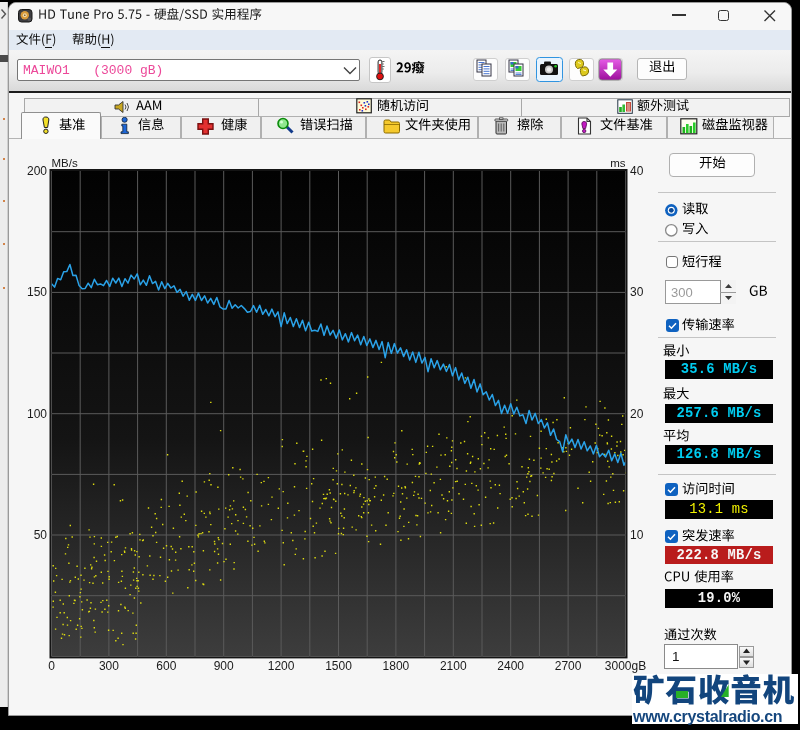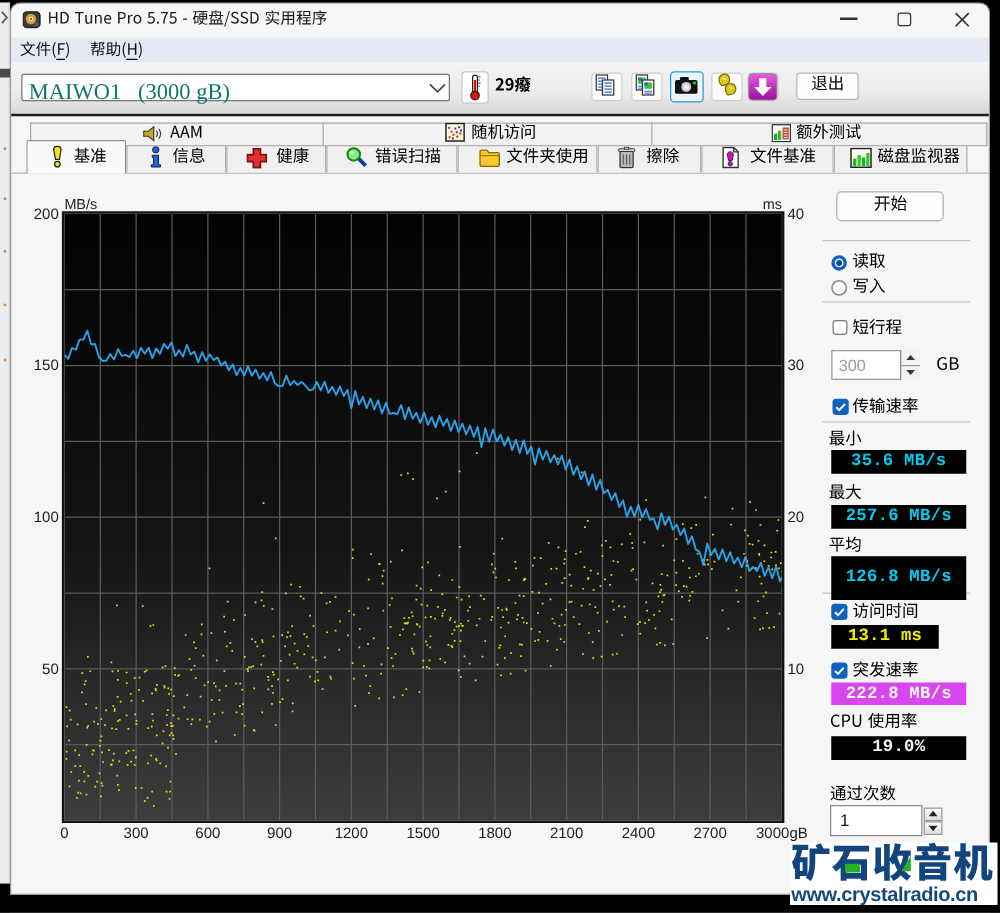--- a/index.html
+++ b/index.html
@@ -38,21 +38,21 @@
     <path transform="translate(0,9.8)" fill="#111" d="M5.3 -10.3C5.7 -9.7 6.1 -8.8 6.2 -8.3L7.2 -8.7C7.1 -9.2 6.6 -10.0 6.3 -10.6ZM0.6 -8.3V-7.4H2.6C3.3 -5.5 4.3 -3.8 5.6 -2.5C4.2 -1.4 2.5 -0.5 0.5 0.1C0.6 0.3 0.9 0.8 1.0 1.0C3.1 0.3 4.9 -0.6 6.3 -1.8C7.7 -0.6 9.4 0.4 11.4 0.9C11.6 0.7 11.9 0.2 12.1 0.1C10.1 -0.5 8.4 -1.3 7.0 -2.5C8.3 -3.8 9.2 -5.4 10.0 -7.4H11.9V-8.3ZM6.3 -3.2C5.1 -4.4 4.2 -5.8 3.6 -7.4H8.9C8.3 -5.7 7.4 -4.3 6.3 -3.2Z M16.5 -4.3V-3.4H20.1V1.0H21.0V-3.4H24.4V-4.3H21.0V-7.0H23.9V-7.9H21.0V-10.4H20.1V-7.9H18.4C18.5 -8.5 18.7 -9.1 18.8 -9.7L17.9 -9.9C17.6 -8.2 17.1 -6.6 16.4 -5.6C16.6 -5.5 17.0 -5.2 17.2 -5.1C17.5 -5.6 17.8 -6.3 18.1 -7.0H20.1V-4.3ZM15.8 -10.5C15.2 -8.6 14.1 -6.7 12.9 -5.5C13.1 -5.2 13.3 -4.8 13.4 -4.5C13.8 -5.0 14.2 -5.5 14.6 -6.0V1.0H15.5V-7.5C16.0 -8.3 16.4 -9.3 16.7 -10.2Z M28.0 2.5 28.7 2.1C27.6 0.4 27.1 -1.8 27.1 -3.9C27.1 -6.0 27.6 -8.1 28.7 -9.9L28.0 -10.2C26.8 -8.3 26.1 -6.3 26.1 -3.9C26.1 -1.4 26.8 0.6 28.0 2.5Z M30.5 0.0H31.6V-4.1H35.1V-5.1H31.6V-8.2H35.8V-9.2H30.5Z M37.4 2.5C38.5 0.6 39.2 -1.4 39.2 -3.9C39.2 -6.3 38.5 -8.3 37.4 -10.2L36.6 -9.9C37.7 -8.1 38.3 -6.0 38.3 -3.9C38.3 -1.8 37.7 0.4 36.6 2.1Z"></path>
   </svg>
 <div class="abs" style="left:45.2px;top:46.5px;width:6.9px;height:1px;background:#111"></div>
 <svg style="position:absolute;left:72.0px;top:33.5px;overflow:visible" width="43" height="15">
     <path transform="translate(0,9.8)" fill="#111" d="M3.4 -10.5V-9.5H0.8V-8.8H3.4V-7.8H1.1V-7.1H3.4V-6.8C3.4 -6.6 3.4 -6.4 3.3 -6.1H0.6V-5.4H3.0C2.6 -4.8 1.9 -4.2 0.9 -3.9C1.1 -3.7 1.4 -3.4 1.5 -3.2C2.9 -3.8 3.6 -4.6 4.0 -5.4H6.8V-6.1H4.3C4.4 -6.4 4.4 -6.6 4.4 -6.8V-7.1H6.4V-7.8H4.4V-8.8H6.7V-9.5H4.4V-10.5ZM7.3 -10.0V-3.8H8.2V-9.2H10.3C10.0 -8.6 9.6 -8.0 9.2 -7.5C10.3 -6.8 10.7 -6.3 10.7 -5.8C10.7 -5.6 10.6 -5.4 10.4 -5.3C10.2 -5.2 10.0 -5.2 9.9 -5.2C9.5 -5.2 9.0 -5.2 8.5 -5.2C8.7 -5.0 8.8 -4.7 8.8 -4.4C9.3 -4.4 9.8 -4.4 10.2 -4.4C10.5 -4.5 10.8 -4.5 11.0 -4.6C11.4 -4.9 11.6 -5.2 11.6 -5.8C11.6 -6.3 11.2 -6.9 10.2 -7.6C10.7 -8.2 11.2 -9.0 11.7 -9.6L11.1 -10.0L10.9 -10.0ZM1.9 -3.3V0.3H2.8V-2.4H5.7V1.0H6.7V-2.4H9.9V-0.7C9.9 -0.6 9.8 -0.5 9.6 -0.5C9.4 -0.5 8.7 -0.5 7.9 -0.5C8.0 -0.3 8.1 0.1 8.2 0.3C9.2 0.3 9.9 0.3 10.3 0.2C10.7 0.0 10.8 -0.2 10.8 -0.7V-3.3H6.7V-4.3H5.7V-3.3Z M20.4 -10.5C20.4 -9.5 20.4 -8.6 20.4 -7.7H18.3V-6.8H20.4C20.2 -3.8 19.5 -1.2 17.1 0.3C17.4 0.5 17.7 0.8 17.8 1.0C20.4 -0.7 21.1 -3.5 21.2 -6.8H23.2C23.1 -2.2 23.0 -0.5 22.6 -0.1C22.5 0.0 22.4 0.1 22.2 0.1C21.9 0.1 21.2 0.0 20.5 -0.0C20.7 0.2 20.8 0.6 20.8 0.9C21.5 0.9 22.2 0.9 22.6 0.9C23.0 0.9 23.2 0.8 23.5 0.4C23.9 -0.1 24.0 -1.9 24.1 -7.2C24.1 -7.3 24.1 -7.7 24.1 -7.7H21.3C21.3 -8.6 21.3 -9.5 21.3 -10.5ZM12.9 -1.2 13.1 -0.2C14.6 -0.6 16.7 -1.1 18.7 -1.5L18.6 -2.4L17.9 -2.2V-9.9H13.8V-1.4ZM14.7 -1.5V-3.7H17.0V-2.0ZM14.7 -6.4H17.0V-4.5H14.7ZM14.7 -7.2V-9.0H17.0V-7.2Z M28.0 2.5 28.7 2.1C27.6 0.4 27.1 -1.8 27.1 -3.9C27.1 -6.0 27.6 -8.1 28.7 -9.9L28.0 -10.2C26.8 -8.3 26.1 -6.3 26.1 -3.9C26.1 -1.4 26.8 0.6 28.0 2.5Z M30.5 0.0H31.6V-4.3H35.9V0.0H37.1V-9.2H35.9V-5.3H31.6V-9.2H30.5Z M39.6 2.5C40.7 0.6 41.4 -1.4 41.4 -3.9C41.4 -6.3 40.7 -8.3 39.6 -10.2L38.9 -9.9C39.9 -8.1 40.5 -6.0 40.5 -3.9C40.5 -1.8 39.9 0.4 38.9 2.1Z"></path>
   </svg>
 <div class="abs" style="left:101.2px;top:46.5px;width:9.1px;height:1px;background:#111"></div>
 <div class="abs" style="left:9px;top:49.5px;width:782px;height:41.5px;background:linear-gradient(#f4f4f4,#ececec 55%,#d9d9d9)"></div>
 <div class="abs" style="left:9px;top:91px;width:782px;height:1.6px;background:#1c1c1c"></div>
 <div class="abs" style="left:17px;top:59px;width:343px;height:22px;background:#fff;border:1px solid #767676;border-radius:2px"></div>
-<div class="abs" style="left:23px;top:63px;font-family:Liberation Serif, serif;font-size:18px;color:#0f766e">MAIWO1&nbsp;&nbsp;&nbsp;(3000 gB)</div>
+<div class="abs" style="left:23px;top:63px;font-family:Liberation Mono, monospace;font-size:13px;color:#ec4899">MAIWO1&nbsp;&nbsp;&nbsp;(3000 gB)</div>
 <svg class="abs" style="left:342px;top:65px" width="16" height="12">
     <path d="M2 2.5 L8 8.5 L14 2.5" stroke="#444" stroke-width="1.4" fill="none"></path>
   </svg>
 <div class="abs" style="left:369px;top:57px;width:22px;height:26px;background:#fff;border:1px solid #c6c6c6;border-radius:3px"></div>
 <svg class="abs" style="left:372px;top:58px" width="16" height="24">
 <rect x="6.1" y="2" width="3.8" height="14" rx="1.9" fill="#fff" stroke="#222" stroke-width="1"></rect>
 <rect x="7.1" y="6" width="1.8" height="10" fill="#e01010"></rect>
 <circle cx="8" cy="18.4" r="3.4" fill="#e01010" stroke="#222" stroke-width="1"></circle>
 <path d="M10.3 3.5h2.2 M10.3 6h1.5 M10.3 8.5h2.2 M10.3 11h1.5" stroke="#444" stroke-width="0.8"></path>
   </svg>
@@ -315,37 +315,37 @@
     <path transform="translate(0,10.3)" fill="#000" d="M3.3 -8.4H9.9V-7.4H3.3ZM3.3 -10.0H9.9V-9.0H3.3ZM2.3 -10.7V-6.7H10.9V-10.7ZM5.2 -5.2V-4.3H2.8V-5.2ZM0.6 -0.6 0.7 0.3 5.2 -0.2V1.1H6.2V-0.3L6.9 -0.4V-1.2L6.2 -1.2V-5.2H12.5V-6.0H0.6V-5.2H1.9V-0.7ZM6.7 -4.4V-3.5H7.5L7.2 -3.5C7.6 -2.5 8.2 -1.6 8.9 -0.9C8.1 -0.4 7.3 0.0 6.5 0.3C6.7 0.5 6.9 0.8 7.0 1.0C7.9 0.7 8.7 0.3 9.5 -0.3C10.2 0.3 11.1 0.7 12.1 1.0C12.3 0.8 12.5 0.4 12.7 0.2C11.8 0.0 10.9 -0.4 10.2 -0.9C11.0 -1.8 11.7 -2.8 12.1 -4.1L11.6 -4.4L11.4 -4.4ZM8.1 -3.5H11.0C10.6 -2.8 10.1 -2.1 9.5 -1.5C8.9 -2.1 8.4 -2.8 8.1 -3.5ZM5.2 -3.6V-2.6H2.8V-3.6ZM5.2 -1.9V-1.1L2.8 -0.8V-1.9Z M19.3 -10.9V-0.3C19.3 -0.1 19.2 0.0 19.0 0.0C18.7 0.1 17.7 0.1 16.8 0.0C16.9 0.3 17.1 0.8 17.2 1.1C18.4 1.1 19.2 1.0 19.7 0.9C20.2 0.7 20.4 0.4 20.4 -0.3V-10.9ZM22.5 -7.5C23.6 -5.6 24.7 -3.2 25.0 -1.6L26.1 -2.0C25.7 -3.6 24.6 -6.0 23.5 -7.9ZM15.9 -7.8C15.5 -6.0 14.8 -3.7 13.6 -2.3C13.9 -2.2 14.3 -2.0 14.6 -1.8C15.8 -3.3 16.5 -5.7 17.0 -7.6Z"></path>
   </svg>
 <div class="abs" style="left:665px;top:360px;width:108px;height:19px;background:#000;display:flex;align-items:center;justify-content:center;font-family:'Liberation Mono',monospace;font-weight:bold;font-size:13.8px;letter-spacing:0.2px;color:#00ccf0">35.6 MB/s</div>
 <svg style="position:absolute;left:663.0px;top:388.3px;overflow:visible" width="26" height="16">
     <path transform="translate(0,10.3)" fill="#000" d="M3.3 -8.4H9.9V-7.4H3.3ZM3.3 -10.0H9.9V-9.0H3.3ZM2.3 -10.7V-6.7H10.9V-10.7ZM5.2 -5.2V-4.3H2.8V-5.2ZM0.6 -0.6 0.7 0.3 5.2 -0.2V1.1H6.2V-0.3L6.9 -0.4V-1.2L6.2 -1.2V-5.2H12.5V-6.0H0.6V-5.2H1.9V-0.7ZM6.7 -4.4V-3.5H7.5L7.2 -3.5C7.6 -2.5 8.2 -1.6 8.9 -0.9C8.1 -0.4 7.3 0.0 6.5 0.3C6.7 0.5 6.9 0.8 7.0 1.0C7.9 0.7 8.7 0.3 9.5 -0.3C10.2 0.3 11.1 0.7 12.1 1.0C12.3 0.8 12.5 0.4 12.7 0.2C11.8 0.0 10.9 -0.4 10.2 -0.9C11.0 -1.8 11.7 -2.8 12.1 -4.1L11.6 -4.4L11.4 -4.4ZM8.1 -3.5H11.0C10.6 -2.8 10.1 -2.1 9.5 -1.5C8.9 -2.1 8.4 -2.8 8.1 -3.5ZM5.2 -3.6V-2.6H2.8V-3.6ZM5.2 -1.9V-1.1L2.8 -0.8V-1.9Z M19.3 -11.1C19.3 -10.0 19.3 -8.7 19.1 -7.3H14.0V-6.3H18.9C18.4 -3.8 17.1 -1.2 13.8 0.2C14.0 0.4 14.4 0.8 14.5 1.0C17.7 -0.4 19.2 -3.0 19.8 -5.5C20.8 -2.5 22.5 -0.2 25.1 1.0C25.3 0.7 25.6 0.3 25.8 0.1C23.3 -1.0 21.6 -3.4 20.6 -6.3H25.6V-7.3H20.1C20.3 -8.7 20.3 -10.0 20.4 -11.1Z"></path>
   </svg>
 <div class="abs" style="left:665px;top:403.5px;width:108px;height:19px;background:#000;display:flex;align-items:center;justify-content:center;font-family:'Liberation Mono',monospace;font-weight:bold;font-size:13.8px;letter-spacing:0.2px;color:#00ccf0">257.6 MB/s</div>
 <svg style="position:absolute;left:663.0px;top:429.5px;overflow:visible" width="26" height="16">
     <path transform="translate(0,10.3)" fill="#000" d="M2.3 -8.3C2.8 -7.3 3.3 -6.1 3.5 -5.3L4.4 -5.6C4.3 -6.4 3.7 -7.6 3.2 -8.6ZM10.0 -8.6C9.6 -7.7 9.0 -6.3 8.5 -5.5L9.4 -5.2C9.9 -6.0 10.5 -7.3 11.0 -8.4ZM0.7 -4.6V-3.6H6.1V1.0H7.1V-3.6H12.5V-4.6H7.1V-9.2H11.8V-10.2H1.4V-9.2H6.1V-4.6Z M19.6 -6.1C20.4 -5.4 21.4 -4.5 22.0 -3.9L22.6 -4.6C22.1 -5.1 21.1 -6.0 20.2 -6.7ZM18.5 -1.6 18.9 -0.6C20.3 -1.4 22.1 -2.4 23.8 -3.3L23.6 -4.1C21.8 -3.2 19.8 -2.2 18.5 -1.6ZM20.7 -11.1C20.1 -9.4 19.1 -7.7 17.9 -6.6C18.1 -6.4 18.4 -6.0 18.6 -5.8C19.2 -6.4 19.8 -7.2 20.3 -8.1H24.5C24.4 -2.6 24.2 -0.5 23.8 -0.1C23.6 0.1 23.5 0.2 23.2 0.2C22.8 0.2 22.0 0.2 21.1 0.1C21.2 0.3 21.3 0.7 21.4 1.0C22.2 1.1 23.0 1.1 23.5 1.0C24.0 1.0 24.3 0.9 24.6 0.5C25.1 -0.2 25.3 -2.3 25.5 -8.4C25.5 -8.6 25.5 -9.0 25.5 -9.0H20.8C21.1 -9.6 21.4 -10.2 21.6 -10.8ZM13.7 -1.6 14.0 -0.6C15.3 -1.3 16.9 -2.1 18.5 -2.9L18.2 -3.7L16.4 -2.9V-7.0H18.0V-7.9H16.4V-10.9H15.4V-7.9H13.8V-7.0H15.4V-2.4C14.8 -2.1 14.2 -1.8 13.7 -1.6Z"></path>
   </svg>
-<div class="abs" style="left:665px;top:445px;width:108px;height:35px;background:#000;display:flex;align-items:center;justify-content:center;font-family:'Liberation Mono',monospace;font-weight:bold;font-size:13.8px;letter-spacing:0.2px;color:#00ccf0">126.8 MB/s</div>
+<div class="abs" style="left:665px;top:445px;width:108px;height:19px;background:#000;display:flex;align-items:center;justify-content:center;font-family:'Liberation Mono',monospace;font-weight:bold;font-size:13.8px;letter-spacing:0.2px;color:#00ccf0">126.8 MB/s</div>
 <div class="abs" style="left:665px;top:483px;width:13px;height:13px;background:#0f62c0;border-radius:3px"></div>
 <svg class="abs" style="left:665px;top:483px" width="13" height="13">
     <path d="M3 6.8 L5.4 9.2 L10 4.2" stroke="#fff" stroke-width="1.5" fill="none"></path>
   </svg>
 <svg style="position:absolute;left:681.5px;top:483.0px;overflow:visible" width="53" height="16">
     <path transform="translate(0,10.3)" fill="#000" d="M7.8 -10.8C8.1 -10.2 8.3 -9.3 8.4 -8.8L9.4 -9.1C9.3 -9.6 9.0 -10.4 8.8 -11.1ZM1.7 -10.3C2.3 -9.6 3.1 -8.8 3.5 -8.3L4.2 -9.0C3.8 -9.5 3.0 -10.3 2.3 -10.9ZM4.9 -8.8V-7.8H6.9C6.8 -4.5 6.6 -1.3 4.5 0.4C4.7 0.5 5.0 0.9 5.2 1.1C6.8 -0.3 7.4 -2.5 7.7 -4.9H10.6C10.5 -1.7 10.3 -0.4 10.0 -0.1C9.9 0.0 9.8 0.1 9.5 0.1C9.3 0.1 8.6 0.0 8.0 -0.0C8.1 0.2 8.2 0.6 8.2 0.9C8.9 1.0 9.6 1.0 10.0 0.9C10.4 0.9 10.6 0.8 10.9 0.5C11.3 0.0 11.4 -1.4 11.6 -5.4C11.6 -5.5 11.6 -5.9 11.6 -5.9H7.8C7.8 -6.5 7.8 -7.2 7.8 -7.8H12.6V-8.8ZM0.6 -7.0V-6.0H2.6V-1.6C2.6 -1.0 2.2 -0.5 1.9 -0.4C2.1 -0.2 2.4 0.2 2.5 0.5C2.7 0.2 3.0 -0.1 5.4 -1.9C5.3 -2.1 5.2 -2.5 5.1 -2.7L3.6 -1.6V-7.0Z M14.4 -8.1V1.1H15.4V-8.1ZM14.6 -10.4C15.2 -9.8 16.1 -8.8 16.5 -8.2L17.3 -8.8C16.9 -9.3 16.0 -10.3 15.3 -10.9ZM17.9 -10.3V-9.4H24.2V-0.3C24.2 -0.1 24.1 -0.0 23.9 -0.0C23.7 -0.0 22.9 0.0 22.1 -0.0C22.2 0.2 22.4 0.7 22.4 1.0C23.5 1.0 24.2 1.0 24.6 0.8C25.0 0.6 25.2 0.3 25.2 -0.3V-10.3ZM17.5 -7.1V-1.4H18.4V-2.2H22.1V-7.1ZM18.4 -6.2H21.1V-3.1H18.4Z M32.7 -6.0C33.4 -5.0 34.3 -3.6 34.7 -2.7L35.5 -3.2C35.1 -4.1 34.2 -5.4 33.5 -6.4ZM30.7 -5.3V-2.3H28.4V-5.3ZM30.7 -6.2H28.4V-9.1H30.7ZM27.5 -10.0V-0.3H28.4V-1.4H31.6V-10.0ZM36.5 -11.0V-8.4H32.2V-7.5H36.5V-0.4C36.5 -0.2 36.4 -0.1 36.1 -0.1C35.8 -0.1 34.8 -0.1 33.8 -0.1C34.0 0.2 34.1 0.6 34.2 0.9C35.5 0.9 36.4 0.9 36.8 0.7C37.3 0.6 37.5 0.3 37.5 -0.4V-7.5H39.1V-8.4H37.5V-11.0Z M40.8 -8.1V1.1H41.8V-8.1ZM41.0 -10.4C41.6 -9.9 42.3 -9.0 42.6 -8.5L43.4 -9.0C43.1 -9.6 42.4 -10.4 41.8 -10.9ZM44.6 -3.9H47.8V-2.1H44.6ZM44.6 -6.5H47.8V-4.7H44.6ZM43.7 -7.3V-1.3H48.7V-7.3ZM44.2 -10.3V-9.4H50.6V-0.1C50.6 0.0 50.6 0.1 50.4 0.1C50.2 0.1 49.7 0.1 49.1 0.1C49.3 0.3 49.4 0.8 49.5 1.0C50.3 1.0 50.8 1.0 51.2 0.8C51.5 0.7 51.7 0.4 51.7 -0.1V-10.3Z"></path>
   </svg>
-<div class="abs" style="left:665px;top:500px;width:86px;height:19px;background:#000;display:flex;align-items:center;justify-content:center;font-family:'Liberation Mono',monospace;font-weight:bold;font-size:13.8px;letter-spacing:0.2px;color:#f0f000">13.1 ms</div>
+<div class="abs" style="left:665px;top:500px;width:108px;height:19px;background:#000;display:flex;align-items:center;justify-content:center;font-family:'Liberation Mono',monospace;font-weight:normal;font-size:13.8px;letter-spacing:0.2px;color:#f0f000">13.1 ms</div>
 <div class="abs" style="left:665px;top:529.8px;width:13px;height:13px;background:#0f62c0;border-radius:3px"></div>
 <svg class="abs" style="left:665px;top:529.8px" width="13" height="13">
     <path d="M3 6.8 L5.4 9.2 L10 4.2" stroke="#fff" stroke-width="1.5" fill="none"></path>
   </svg>
 <svg style="position:absolute;left:681.5px;top:529.8px;overflow:visible" width="53" height="16">
     <path transform="translate(0,10.3)" fill="#000" d="M4.9 -8.4C3.9 -7.5 2.6 -6.6 1.4 -6.2L2.1 -5.4C3.3 -6.0 4.7 -7.0 5.7 -8.0ZM7.5 -7.7C8.7 -7.1 10.2 -6.1 10.9 -5.5L11.5 -6.2C10.8 -6.8 9.3 -7.7 8.1 -8.3ZM7.8 -5.7C8.3 -5.3 9.0 -4.6 9.3 -4.2H6.9C7.0 -4.8 7.1 -5.5 7.2 -6.2H6.1C6.1 -5.5 6.0 -4.8 5.8 -4.2H0.7V-3.3H5.6C5.0 -1.7 3.7 -0.5 0.7 0.2C0.9 0.4 1.2 0.8 1.3 1.0C4.5 0.3 5.9 -1.2 6.5 -3.0C7.6 -0.8 9.3 0.5 12.1 1.0C12.2 0.7 12.4 0.3 12.7 0.1C10.0 -0.3 8.3 -1.4 7.4 -3.3H12.5V-4.2H9.4L10.1 -4.7C9.8 -5.1 9.1 -5.7 8.5 -6.1ZM1.0 -9.7V-7.2H2.0V-8.8H11.1V-7.3H12.2V-9.7H7.5C7.3 -10.2 7.0 -10.7 6.7 -11.2L5.7 -10.9C5.9 -10.6 6.1 -10.1 6.3 -9.7Z M22.1 -10.4C22.7 -9.8 23.4 -9.0 23.8 -8.5L24.6 -9.0C24.2 -9.5 23.4 -10.3 22.8 -10.9ZM15.1 -6.9C15.2 -7.0 15.7 -7.1 16.5 -7.1H18.4C17.5 -4.4 16.0 -2.2 13.6 -0.8C13.8 -0.6 14.2 -0.2 14.3 0.0C16.1 -1.0 17.3 -2.4 18.2 -4.0C18.8 -3.0 19.4 -2.2 20.2 -1.5C19.1 -0.6 17.7 -0.1 16.4 0.2C16.6 0.4 16.8 0.8 16.9 1.1C18.4 0.7 19.8 0.1 21.0 -0.8C22.2 0.1 23.6 0.7 25.3 1.1C25.4 0.8 25.7 0.4 25.9 0.2C24.3 -0.1 22.9 -0.7 21.8 -1.4C22.9 -2.4 23.8 -3.8 24.3 -5.5L23.7 -5.8L23.5 -5.7H19.0C19.2 -6.2 19.4 -6.6 19.5 -7.1H25.5L25.5 -8.1H19.8C20.0 -9.0 20.1 -9.9 20.3 -11.0L19.2 -11.1C19.0 -10.1 18.9 -9.0 18.6 -8.1H16.2C16.6 -8.8 17.0 -9.7 17.2 -10.5L16.1 -10.7C15.9 -9.7 15.4 -8.6 15.3 -8.4C15.1 -8.1 15.0 -7.9 14.8 -7.8C14.9 -7.6 15.0 -7.1 15.1 -6.9ZM21.0 -2.0C20.1 -2.8 19.4 -3.7 18.8 -4.8H23.0C22.5 -3.7 21.8 -2.8 21.0 -2.0Z M27.3 -10.0C28.0 -9.3 28.9 -8.4 29.3 -7.7L30.1 -8.3C29.7 -9.0 28.8 -9.9 28.0 -10.5ZM29.9 -6.4H27.0V-5.5H29.0V-1.3C28.4 -1.1 27.7 -0.6 27.0 0.1L27.6 1.0C28.3 0.1 29.0 -0.6 29.4 -0.6C29.8 -0.6 30.2 -0.2 30.7 0.1C31.6 0.7 32.8 0.8 34.3 0.8C35.6 0.8 37.9 0.7 38.8 0.7C38.8 0.4 39.0 -0.1 39.1 -0.3C37.8 -0.2 35.9 -0.1 34.3 -0.1C32.9 -0.1 31.8 -0.2 30.9 -0.7C30.5 -0.9 30.2 -1.1 29.9 -1.3ZM32.0 -7.0H34.1V-5.3H32.0ZM35.1 -7.0H37.3V-5.3H35.1ZM34.1 -11.1V-9.7H30.6V-8.9H34.1V-7.8H31.1V-4.5H33.7C32.9 -3.4 31.7 -2.3 30.4 -1.8C30.7 -1.6 30.9 -1.3 31.1 -1.0C32.2 -1.6 33.3 -2.6 34.1 -3.7V-0.6H35.1V-3.7C36.2 -2.9 37.4 -1.9 38.0 -1.3L38.6 -1.9C38.0 -2.7 36.6 -3.7 35.4 -4.5H38.3V-7.8H35.1V-8.9H38.9V-9.7H35.1V-11.1Z M50.5 -8.5C50.1 -8.0 49.3 -7.2 48.7 -6.8L49.4 -6.3C50.0 -6.7 50.8 -7.4 51.4 -8.0ZM40.3 -4.4 40.8 -3.7C41.7 -4.1 42.8 -4.7 43.8 -5.2L43.6 -6.0C42.4 -5.4 41.2 -4.8 40.3 -4.4ZM40.7 -7.9C41.4 -7.5 42.3 -6.8 42.7 -6.3L43.4 -7.0C43.0 -7.4 42.1 -8.0 41.4 -8.4ZM48.5 -5.4C49.4 -4.8 50.6 -4.0 51.1 -3.5L51.9 -4.1C51.3 -4.6 50.1 -5.4 49.2 -5.9ZM40.3 -2.7V-1.7H45.7V1.1H46.7V-1.7H52.1V-2.7H46.7V-3.7H45.7V-2.7ZM45.3 -10.9C45.5 -10.6 45.8 -10.2 45.9 -9.9H40.5V-9.0H45.4C45.0 -8.4 44.5 -7.8 44.4 -7.6C44.2 -7.4 44.0 -7.3 43.8 -7.2C43.9 -7.0 44.0 -6.6 44.1 -6.4C44.3 -6.5 44.5 -6.5 46.1 -6.6C45.4 -6.0 44.9 -5.5 44.6 -5.3C44.2 -4.9 43.8 -4.6 43.5 -4.6C43.6 -4.4 43.8 -3.9 43.8 -3.7C44.1 -3.9 44.5 -3.9 48.0 -4.3C48.2 -4.0 48.3 -3.8 48.4 -3.6L49.2 -3.9C48.9 -4.5 48.2 -5.5 47.6 -6.2L46.9 -5.8C47.1 -5.6 47.3 -5.3 47.5 -5.0L45.2 -4.8C46.3 -5.7 47.5 -6.9 48.6 -8.1L47.8 -8.6C47.5 -8.2 47.2 -7.8 46.9 -7.5L45.2 -7.4C45.6 -7.9 46.0 -8.4 46.4 -9.0H52.0V-9.9H47.1C46.9 -10.3 46.6 -10.8 46.3 -11.2Z"></path>
   </svg>
-<div class="abs" style="left:665px;top:545.8px;width:108px;height:18.5px;background:#d946ef;display:flex;align-items:center;justify-content:center;font-family:'Liberation Mono',monospace;font-weight:bold;font-size:13.8px;letter-spacing:0.2px;color:#f6f6f6">222.8 MB/s</div>
+<div class="abs" style="left:665px;top:545.8px;width:108px;height:18.5px;background:#b91c1c;display:flex;align-items:center;justify-content:center;font-family:'Liberation Mono',monospace;font-weight:bold;font-size:13.8px;letter-spacing:0.2px;color:#f6f6f6">222.8 MB/s</div>
 <svg style="position:absolute;left:664.0px;top:571.0px;overflow:visible" width="70" height="16">
     <path transform="translate(0,10.3)" fill="#000" d="M5.0 0.2C6.2 0.2 7.2 -0.3 7.9 -1.2L7.3 -2.0C6.7 -1.3 6.0 -0.9 5.0 -0.9C3.2 -0.9 2.0 -2.4 2.0 -4.9C2.0 -7.3 3.2 -8.8 5.1 -8.8C5.9 -8.8 6.5 -8.4 7.0 -7.9L7.7 -8.7C7.2 -9.3 6.2 -9.8 5.1 -9.8C2.6 -9.8 0.8 -8.0 0.8 -4.8C0.8 -1.7 2.6 0.2 5.0 0.2Z M9.8 0.0H11.0V-3.9H12.6C14.7 -3.9 16.1 -4.8 16.1 -6.8C16.1 -8.9 14.7 -9.7 12.5 -9.7H9.8ZM11.0 -4.8V-8.7H12.4C14.1 -8.7 14.9 -8.2 14.9 -6.8C14.9 -5.5 14.1 -4.8 12.4 -4.8Z M21.5 0.2C23.5 0.2 25.0 -0.9 25.0 -4.0V-9.7H23.8V-4.0C23.8 -1.6 22.8 -0.9 21.5 -0.9C20.3 -0.9 19.3 -1.6 19.3 -4.0V-9.7H18.1V-4.0C18.1 -0.9 19.6 0.2 21.5 0.2Z M38.2 -11.0V-9.6H34.5V-8.7H38.2V-7.4H34.9V-3.8H38.1C38.0 -3.0 37.8 -2.3 37.4 -1.7C36.7 -2.2 36.1 -2.8 35.7 -3.5L34.9 -3.2C35.4 -2.4 36.0 -1.7 36.8 -1.1C36.2 -0.5 35.3 -0.1 34.0 0.3C34.2 0.5 34.5 0.9 34.6 1.1C36.0 0.7 36.9 0.1 37.6 -0.5C38.9 0.3 40.6 0.8 42.5 1.1C42.6 0.8 42.9 0.4 43.1 0.2C41.2 -0.0 39.5 -0.5 38.2 -1.2C38.7 -2.0 39.0 -2.9 39.1 -3.8H42.5V-7.4H39.1V-8.7H43.0V-9.6H39.1V-11.0ZM35.8 -6.6H38.2V-5.2L38.1 -4.6H35.8ZM39.1 -6.6H41.6V-4.6H39.1L39.1 -5.2ZM33.9 -11.1C33.1 -9.1 31.9 -7.2 30.5 -5.9C30.7 -5.6 31.0 -5.1 31.1 -4.9C31.6 -5.4 32.1 -6.0 32.5 -6.6V1.1H33.5V-8.1C34.0 -9.0 34.5 -9.9 34.8 -10.8Z M45.5 -10.2V-5.4C45.5 -3.5 45.3 -1.2 43.9 0.5C44.1 0.6 44.5 0.9 44.6 1.1C45.7 0.0 46.1 -1.5 46.3 -3.0H49.6V0.9H50.6V-3.0H54.2V-0.3C54.2 -0.1 54.1 0.0 53.8 0.0C53.6 0.1 52.7 0.1 51.8 0.0C51.9 0.3 52.0 0.7 52.1 1.0C53.3 1.0 54.1 1.0 54.6 0.8C55.0 0.7 55.2 0.4 55.2 -0.3V-10.2ZM46.5 -9.2H49.6V-7.1H46.5ZM54.2 -9.2V-7.1H50.6V-9.2ZM46.5 -6.2H49.6V-3.9H46.4C46.4 -4.4 46.5 -4.9 46.5 -5.4ZM54.2 -6.2V-3.9H50.6V-6.2Z M67.6 -8.5C67.1 -8.0 66.3 -7.2 65.7 -6.8L66.4 -6.3C67.1 -6.7 67.8 -7.4 68.4 -8.0ZM57.4 -4.4 57.9 -3.7C58.8 -4.1 59.8 -4.7 60.9 -5.2L60.7 -6.0C59.5 -5.4 58.2 -4.8 57.4 -4.4ZM57.8 -7.9C58.5 -7.5 59.4 -6.8 59.8 -6.3L60.5 -7.0C60.0 -7.4 59.2 -8.0 58.4 -8.4ZM65.6 -5.4C66.5 -4.8 67.6 -4.0 68.2 -3.5L68.9 -4.1C68.3 -4.6 67.2 -5.4 66.3 -5.9ZM57.3 -2.7V-1.7H62.7V1.1H63.8V-1.7H69.2V-2.7H63.8V-3.7H62.7V-2.7ZM62.4 -10.9C62.6 -10.6 62.8 -10.2 63.0 -9.9H57.6V-9.0H62.4C62.0 -8.4 61.6 -7.8 61.4 -7.6C61.2 -7.4 61.0 -7.3 60.8 -7.2C60.9 -7.0 61.1 -6.6 61.1 -6.4C61.3 -6.5 61.6 -6.5 63.1 -6.6C62.5 -6.0 61.9 -5.5 61.7 -5.3C61.2 -4.9 60.9 -4.6 60.6 -4.6C60.7 -4.4 60.8 -3.9 60.9 -3.7C61.1 -3.9 61.6 -3.9 65.0 -4.3C65.2 -4.0 65.3 -3.8 65.4 -3.6L66.2 -3.9C65.9 -4.5 65.3 -5.5 64.7 -6.2L63.9 -5.8C64.2 -5.6 64.4 -5.3 64.6 -5.0L62.2 -4.8C63.4 -5.7 64.6 -6.9 65.6 -8.1L64.8 -8.6C64.5 -8.2 64.2 -7.8 63.9 -7.5L62.2 -7.4C62.6 -7.9 63.1 -8.4 63.5 -9.0H69.1V-9.9H64.2C64.0 -10.3 63.7 -10.8 63.4 -11.2Z"></path>
   </svg>
 <div class="abs" style="left:665px;top:589px;width:108px;height:18.5px;background:#000;display:flex;align-items:center;justify-content:center;font-family:'Liberation Mono',monospace;font-weight:bold;font-size:13.8px;letter-spacing:0.2px;color:#f6f6f6">19.0%</div>
 <svg style="position:absolute;left:664.0px;top:628.5px;overflow:visible" width="53" height="16">
     <path transform="translate(0,10.3)" fill="#000" d="M0.9 -10.0C1.6 -9.3 2.6 -8.3 3.1 -7.7L3.8 -8.4C3.3 -9.0 2.3 -9.9 1.5 -10.6ZM3.4 -6.1H0.6V-5.2H2.4V-1.5C1.8 -1.2 1.2 -0.6 0.5 0.1L1.1 0.9C1.8 0.0 2.5 -0.7 2.9 -0.7C3.2 -0.7 3.7 -0.3 4.2 0.0C5.1 0.6 6.2 0.8 7.9 0.8C9.3 0.8 11.6 0.7 12.5 0.6C12.5 0.4 12.7 -0.1 12.8 -0.3C11.4 -0.2 9.4 -0.1 7.9 -0.1C6.4 -0.1 5.3 -0.2 4.4 -0.7C3.9 -1.0 3.6 -1.3 3.4 -1.4ZM4.8 -10.6V-9.8H10.4C9.8 -9.4 9.2 -9.0 8.5 -8.7C7.9 -9.0 7.2 -9.3 6.6 -9.5L6.0 -8.9C6.8 -8.6 7.7 -8.2 8.5 -7.8H4.8V-0.9H5.7V-3.1H8.0V-1.0H8.9V-3.1H11.2V-1.9C11.2 -1.8 11.1 -1.7 10.9 -1.7C10.8 -1.7 10.2 -1.7 9.6 -1.7C9.7 -1.5 9.8 -1.2 9.9 -0.9C10.7 -0.9 11.3 -0.9 11.7 -1.1C12.0 -1.2 12.1 -1.4 12.1 -1.9V-7.8H10.4C10.1 -7.9 9.8 -8.1 9.4 -8.3C10.4 -8.8 11.4 -9.5 12.1 -10.2L11.5 -10.7L11.3 -10.6ZM11.2 -7.0V-5.8H8.9V-7.0ZM5.7 -5.1H8.0V-3.9H5.7ZM5.7 -5.8V-7.0H8.0V-5.8ZM11.2 -5.1V-3.9H8.9V-5.1Z M14.2 -10.2C15.0 -9.5 15.8 -8.6 16.2 -7.9L17.0 -8.5C16.6 -9.1 15.7 -10.1 15.0 -10.7ZM18.2 -6.3C18.9 -5.5 19.7 -4.3 20.1 -3.6L20.9 -4.1C20.5 -4.8 19.7 -5.9 19.0 -6.7ZM16.7 -6.1H13.9V-5.2H15.7V-1.8C15.1 -1.5 14.4 -1.0 13.7 -0.2L14.4 0.8C15.0 -0.2 15.7 -0.9 16.1 -0.9C16.4 -0.9 16.9 -0.5 17.4 -0.1C18.3 0.4 19.4 0.6 21.1 0.6C22.3 0.6 24.7 0.5 25.6 0.4C25.6 0.1 25.8 -0.4 25.9 -0.6C24.6 -0.5 22.7 -0.4 21.1 -0.4C19.6 -0.4 18.5 -0.5 17.6 -1.0C17.2 -1.3 16.9 -1.5 16.7 -1.7ZM22.7 -11.0V-8.7H17.6V-7.8H22.7V-2.5C22.7 -2.3 22.6 -2.2 22.3 -2.2C22.1 -2.2 21.2 -2.2 20.2 -2.2C20.3 -2.0 20.5 -1.5 20.6 -1.2C21.8 -1.2 22.6 -1.2 23.1 -1.4C23.5 -1.6 23.7 -1.9 23.7 -2.5V-7.8H25.5V-8.7H23.7V-11.0Z M27.2 -9.5C28.0 -9.0 29.2 -8.2 29.7 -7.6L30.3 -8.4C29.8 -9.0 28.6 -9.7 27.7 -10.2ZM27.0 -1.0 27.9 -0.3C28.7 -1.5 29.7 -3.0 30.5 -4.3L29.7 -5.0C28.8 -3.6 27.7 -1.9 27.0 -1.0ZM32.4 -11.1C32.0 -9.0 31.2 -6.9 30.2 -5.6C30.5 -5.5 31.0 -5.2 31.2 -5.1C31.7 -5.8 32.2 -6.8 32.6 -7.9H37.4C37.2 -7.0 36.8 -6.0 36.5 -5.3C36.7 -5.2 37.1 -5.0 37.3 -4.9C37.8 -5.8 38.4 -7.2 38.7 -8.5L38.0 -8.9L37.8 -8.8H32.9C33.1 -9.5 33.3 -10.2 33.4 -10.9ZM33.9 -7.2V-6.4C33.9 -4.5 33.6 -1.6 29.6 0.3C29.8 0.5 30.2 0.9 30.3 1.1C32.9 -0.2 34.1 -1.9 34.6 -3.5C35.3 -1.4 36.5 0.2 38.4 1.0C38.6 0.7 38.9 0.3 39.1 0.1C36.8 -0.7 35.5 -2.8 34.9 -5.4C35.0 -5.8 35.0 -6.1 35.0 -6.4V-7.2Z M45.4 -10.8C45.2 -10.3 44.8 -9.5 44.5 -9.1L45.1 -8.8C45.4 -9.2 45.9 -9.9 46.3 -10.5ZM40.8 -10.5C41.1 -9.9 41.5 -9.2 41.6 -8.7L42.3 -9.1C42.2 -9.5 41.9 -10.2 41.5 -10.8ZM45.0 -3.4C44.7 -2.7 44.3 -2.2 43.8 -1.7C43.3 -1.9 42.8 -2.2 42.3 -2.4C42.5 -2.7 42.7 -3.0 42.9 -3.4ZM41.1 -2.0C41.7 -1.8 42.4 -1.4 43.1 -1.1C42.2 -0.5 41.2 -0.1 40.1 0.2C40.3 0.4 40.5 0.7 40.6 1.0C41.8 0.6 43.0 0.1 43.9 -0.7C44.3 -0.4 44.7 -0.1 45.0 0.1L45.7 -0.6C45.4 -0.8 45.0 -1.0 44.5 -1.3C45.2 -2.0 45.8 -2.9 46.1 -4.1L45.6 -4.3L45.4 -4.3H43.3L43.6 -5.0L42.7 -5.1C42.6 -4.8 42.5 -4.6 42.3 -4.3H40.5V-3.4H41.9C41.6 -2.9 41.3 -2.4 41.1 -2.0ZM43.0 -11.1V-8.6H40.3V-7.8H42.7C42.1 -7.0 41.0 -6.1 40.1 -5.7C40.3 -5.6 40.5 -5.2 40.7 -5.0C41.5 -5.4 42.3 -6.2 43.0 -6.9V-5.3H43.9V-7.1C44.5 -6.7 45.4 -6.0 45.7 -5.7L46.2 -6.5C45.9 -6.7 44.8 -7.4 44.1 -7.8H46.6V-8.6H43.9V-11.1ZM47.9 -11.0C47.6 -8.7 47.0 -6.4 45.9 -5.1C46.2 -4.9 46.5 -4.6 46.7 -4.4C47.0 -4.9 47.3 -5.5 47.6 -6.2C47.9 -4.9 48.3 -3.7 48.8 -2.6C48.0 -1.4 47.0 -0.4 45.6 0.3C45.7 0.5 46.0 0.9 46.1 1.1C47.5 0.4 48.5 -0.5 49.2 -1.7C49.9 -0.6 50.7 0.3 51.8 0.9C51.9 0.7 52.2 0.3 52.4 0.2C51.3 -0.4 50.5 -1.4 49.8 -2.6C50.5 -4.0 50.9 -5.6 51.2 -7.6H52.1V-8.5H48.4C48.5 -9.3 48.7 -10.0 48.8 -10.8ZM50.3 -7.6C50.1 -6.1 49.8 -4.8 49.3 -3.6C48.8 -4.8 48.4 -6.2 48.2 -7.6Z"></path>
   </svg>
 <div class="abs" style="left:664px;top:644px;width:74px;height:25px;background:#fff;border:1px solid #8a8a8a"></div>
 <div class="abs" style="left:672px;top:649px;font-size:13.5px;color:#111">1</div>
 <div class="abs" style="left:739px;top:645.5px;width:15px;height:11px;background:linear-gradient(#fafafa,#dedede);border:1px solid #999"></div>

